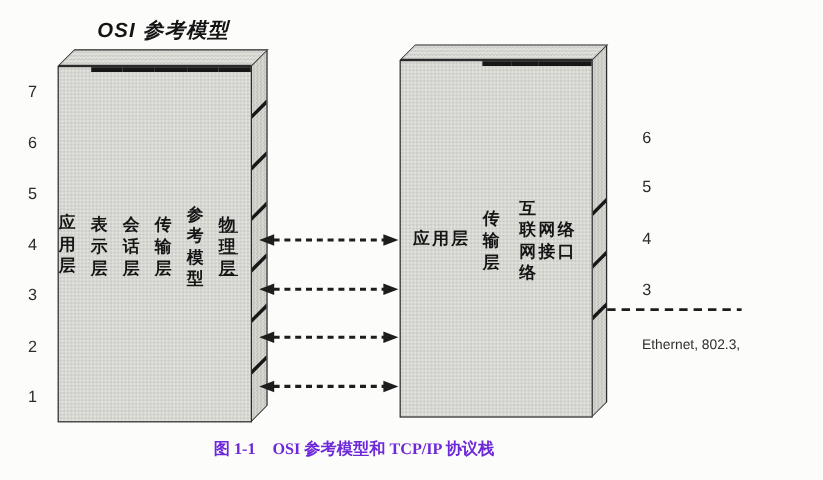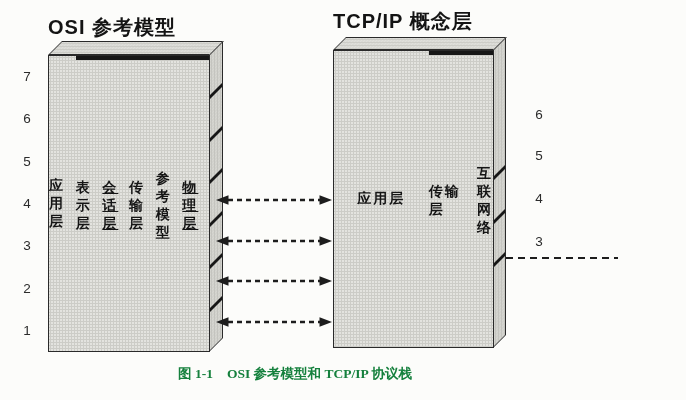--- a/index.html
+++ b/index.html
@@ -30,65 +30,64 @@
   
   .stack-front { display:flex; flex-direction:row; z-index:2; }
   .layer {
     display:flex; align-items:center; justify-content:center;
     font-size:14px; font-weight:600; letter-spacing:2px;
     color:#151515; box-sizing:border-box;
   }
   .layer + .layer { border-top:4px solid #171717; }
 
   .stack-title {
-    font-size:20px; font-weight:600; letter-spacing:1px;
-    color:#141414; z-index:3;
+    font-size:17px; font-weight:600; letter-spacing:1px;
+    color:#141414; text-align:center; z-index:3;font-style:italic;
   }
 
   
   .numcol { display:flex; flex-direction:column; z-index:3; }
   .numcol > div { flex:1; display:flex; align-items:center; justify-content:center;
                   font-size:13.5px; color:#2b2b2b; }
   .num { font-size:13.5px; color:#2b2b2b; width:16px; height:16px;
          display:flex; align-items:center; justify-content:center; z-index:3; }
 
   
   .annotation { font-size:11.5px; line-height:1.32; color:#2e2e2e; z-index:3; }
   .caption {
     left:0; top:365px; width:590px; text-align:center;
     font-family:"Liberation Serif", serif; font-size:13.5px; font-weight:600;
-    color:#15803d; z-index:3;
+    color:#6d28d9; z-index:3;
   }
   .caption .fig-label { margin-right:14px; }
 
   svg.overlay { position:absolute; left:0; top:0; z-index:4; pointer-events:none; }
 </style>
 </head>
 <body>
 
 <div id="canvas">
 
   <div class="abs stack-title" style="left:48px; top:14px; width:176px;">OSI 参考模型</div>
-  <div class="abs stack-title" style="left:333px; top:8px; width:174px;">TCP/IP 概念层</div>
 
   <div class="abs face face-top" style="left:48px; top:41px; width:162px; height:14px;"></div>
 
   <div class="abs face face-side" style="left:208.5px; top:55px; width:14px; height:297px;">
     <div class="side-mark" style="top:40px;"></div>
     <div class="side-mark" style="top:83px;"></div>
     <div class="side-mark" style="top:125px;"></div>
     <div class="side-mark" style="top:168px;"></div>
     <div class="side-mark" style="top:210px;"></div>
     <div class="side-mark" style="top:253px;"></div>
   </div>
 
   <div class="abs face stack-front" style="left:48px; top:55px; width:162px; height:297px;">
     <div class="layer" style="flex:1;">应用层</div>
     <div class="layer" style="flex:1;">表示层</div>
-    <div class="layer" style="flex:1;text-decoration:underline;">会话层</div>
+    <div class="layer" style="flex:1;">会话层</div>
     <div class="layer" style="flex:1;">传输层</div>
     <div class="layer" style="flex:1;">参考模型</div>
     <div class="layer" style="flex:1;text-decoration:underline;">物理层</div>
   </div>
 
   <div class="abs numcol" style="left:14px; top:55px; width:26px; height:297px;">
     <div>7</div>
     <div>6</div>
     <div>5</div>
     <div>4</div>
@@ -102,28 +101,30 @@
   <div class="abs face face-side" style="left:492.5px; top:50px; width:13px; height:298px;">
     <div class="side-mark" style="top:126px;"></div>
     <div class="side-mark" style="top:170px;"></div>
     <div class="side-mark" style="top:213px;"></div>
   </div>
 
   <div class="abs face stack-front" style="left:333px; top:50px; width:161px; height:298px;">
     <div class="layer" style="flex:128 0 0;">应用层</div>
     <div class="layer" style="flex:44 0 0;">传输层</div>
     <div class="layer" style="flex:43 0 0;text-align:right;">互联网络</div>
+    <div class="layer" style="flex:83 0 0;">网络接口</div>
   </div>
 
   <div class="abs num" style="left:531px; top:106px;">6</div>
   <div class="abs num" style="left:531px; top:147px;">5</div>
   <div class="abs num" style="left:531px; top:190px;">4</div>
   <div class="abs num" style="left:531px; top:233px;">3</div>
 
   <div class="abs annotation" style="left:535px; top:281px;">
+    <div>Ethernet, 802.3,</div>
   </div>
 
   <svg class="overlay" width="686" height="400" viewBox="0 0 686 400">
     <g stroke="#1d1d1d" stroke-width="2.6" fill="#1d1d1d">
 
       <g>
         <line x1="228" y1="200" x2="320" y2="200" stroke-dasharray="5 4"></line>
         <polygon points="216,200 228.5,195.2 228.5,204.8" stroke="none"></polygon>
         <polygon points="332,200 319.5,195.2 319.5,204.8" stroke="none"></polygon>
       </g>

